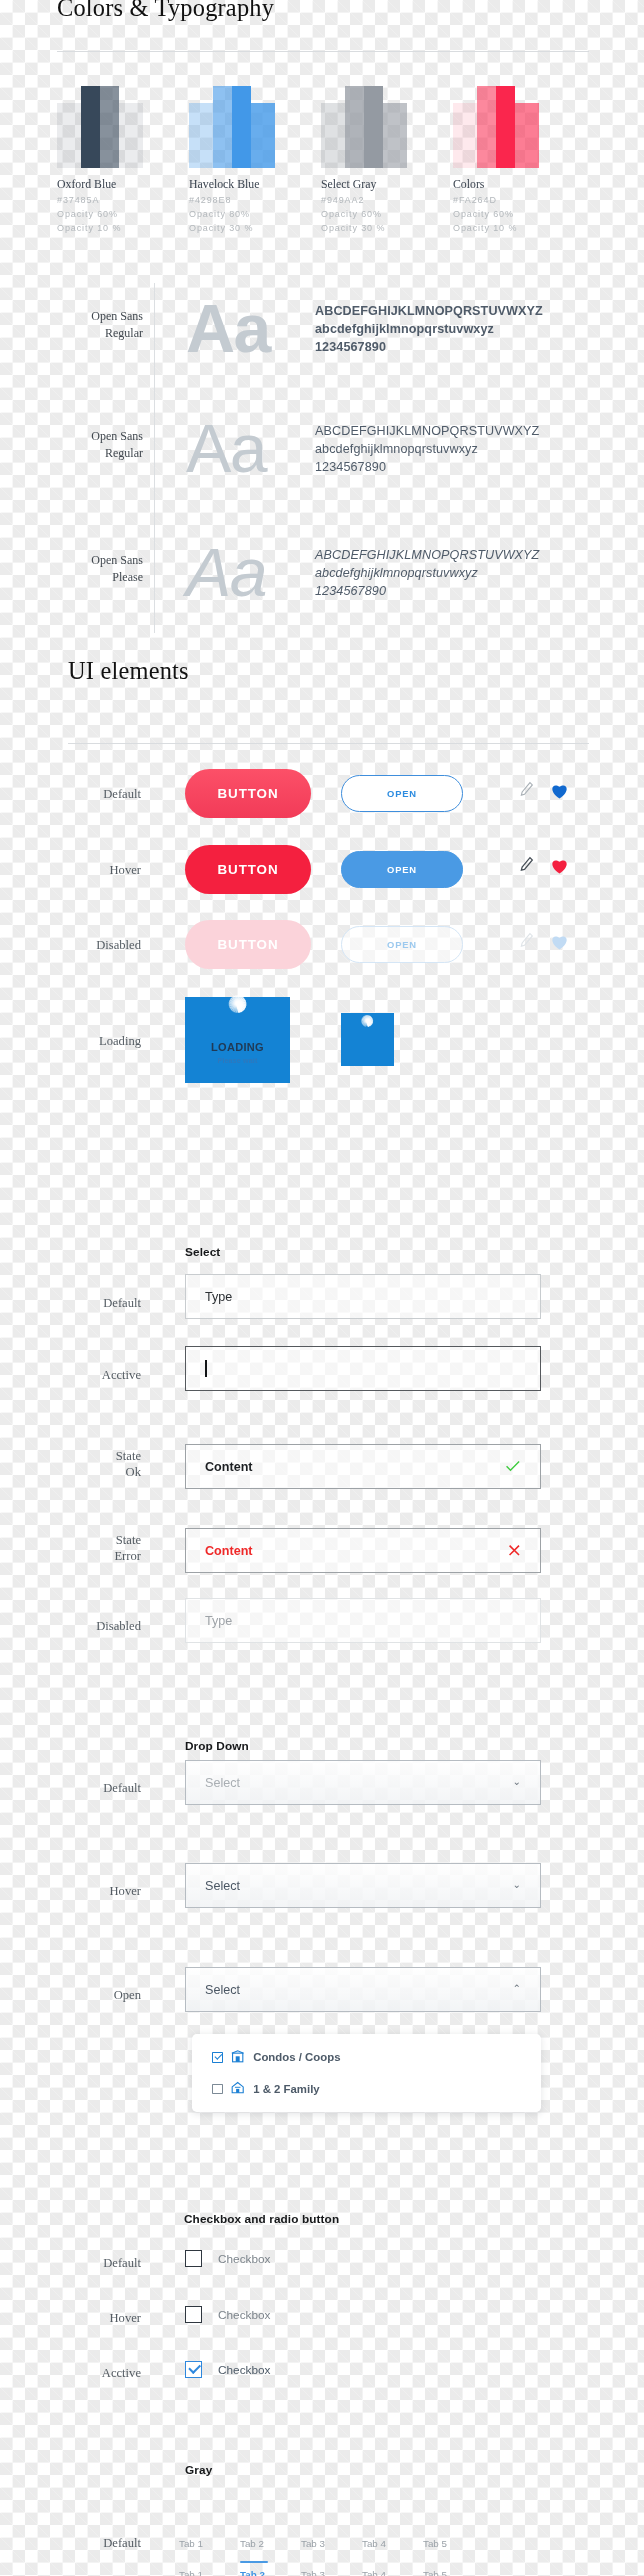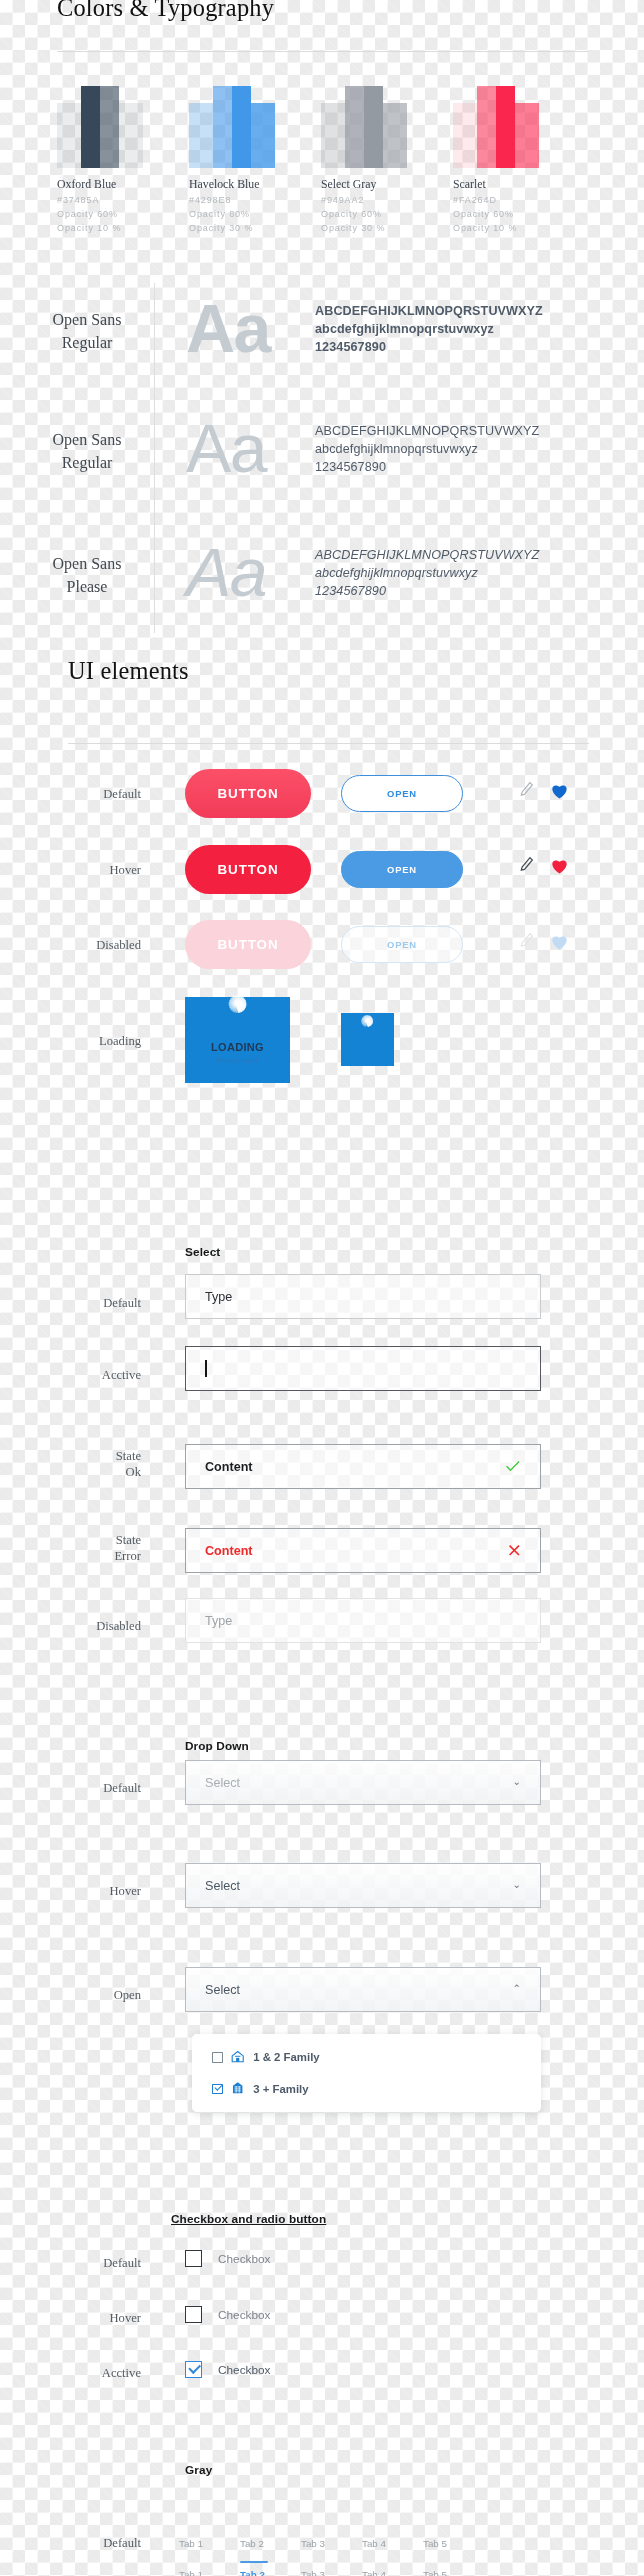--- a/index.html
+++ b/index.html
@@ -61,23 +61,23 @@
     font-size: 9px;
     color: #b4b9bd;
     letter-spacing: 0.9px;
     margin-top: 3.9px;
   }
 
   
   .type-row { position: absolute; }
   .type-name {
     font-family: "Liberation Serif", serif;
-    font-size: 16px;
+    font-size: 12px;
     color: #41484f;
-    text-align: center;
+    text-align: right;
     line-height: 1.45;
   }
   .vline { position: absolute; width: 0.8px; background: #dcdfe2; }
   .type-aa {
     font-size: 68px;
     color: #c4cbd1;
     line-height: .92;
     letter-spacing: -1.6px;
   }
   .type-sample {
@@ -272,21 +272,21 @@
     <div class="sw-op">Opacity 30 %</div>
   </div>
 
   <div class="swatch-wrap" style="left:453px;top:86px;">
     <div class="swatch">
       <div class="fold l-outer" style="background:rgba(250,38,77,.10);"></div>
       <div class="fold l-inner" style="background:rgba(250,38,77,.55);"></div>
       <div class="fold r-inner" style="background:rgba(250,38,77,1);"></div>
       <div class="fold r-outer" style="background:rgba(250,38,77,.60);"></div>
     </div>
-    <div class="sw-name">Scarlet</div>
+    <div class="sw-name">Colors</div>
     <div class="sw-hex">#FA264D</div>
     <div class="sw-op">Opacity 60%</div>
     <div class="sw-op">Opacity 10 %</div>
   </div>
 
   <div class="vline" style="left:154px;top:283px;height:350px;"></div>
 
   <div class="type-row" style="left:0;top:297px;width:645px;">
     <div class="type-name" style="position:absolute;left:31px;top:11px;width:112px;">
       <span>Open Sans</span><br>
@@ -491,44 +491,44 @@
   </div>
 
   <div class="row-label" style="position:absolute;left:39px;top:1987px;width:102px;">Open</div>
   <div class="dd dd-open" style="left:185px;top:1967px;width:356px;height:45px;">
     <span class="dd-text">Select</span>
     <span class="dd-chev">⌃</span>
   </div>
 
   <div class="dd-menu" style="left:192px;top:2034px;width:349px;">
     <div class="dd-item">
+      <span class="cbx-mini on"></span>
+      <span>
+        <svg width="13.4" height="13.4" viewBox="0 0 17 17">
+          <rect x="2" y="4" width="13" height="11" fill="none" stroke="#1a7fd4" stroke-width="1.4"></rect>
+          <path d="M1 4 L8.5 1 L16 4" fill="none" stroke="#1a7fd4" stroke-width="1.4"></path>
+          <rect x="6" y="8" width="5" height="7" fill="#1a7fd4"></rect>
+        </svg>
+      </span>
+      <span>Condos  / Coops</span>
+    </div>
+    <div class="dd-item">
       <span class="cbx-mini off"></span>
       <span>
         <svg width="13.4" height="13.4" viewBox="0 0 17 17">
           <path d="M1.5 7.5 L8.5 2 L15.5 7.5 L15.5 15 L1.5 15 Z" fill="none" stroke="#1a7fd4" stroke-width="1.4"></path>
           <rect x="6.5" y="10" width="4" height="5" fill="#1a7fd4"></rect>
           <path d="M5 8 L12 8" stroke="#1a7fd4" stroke-width="1.2"></path>
         </svg>
       </span>
       <span>1 &amp; 2 Family</span>
     </div>
-    <div class="dd-item">
-      <span class="cbx-mini on"></span>
-      <span>
-        <svg width="13.4" height="13.4" viewBox="0 0 17 17">
-          <path d="M2.5 6 L8.5 1.5 L14.5 6 L14.5 15.5 L2.5 15.5 Z" fill="#1a7fd4"></path>
-          <path d="M4.5 7.5 H12.5 M4.5 10 H12.5 M4.5 12.5 H12.5" stroke="#ffffff" stroke-width=".9"></path>
-          <path d="M6.5 6.5 V15 M10.5 6.5 V15" stroke="#ffffff" stroke-width=".9"></path>
-        </svg>
-      </span>
-      <span>3 + Family</span>
-    </div>
-  </div>
-
-  <div class="group-title" style="position:absolute;left:171px;top:2212px;text-decoration:underline;">Checkbox and radio button</div>
+  </div>
+
+  <div class="group-title" style="position:absolute;left:184px;top:2212px;">Checkbox and radio button</div>
 
   <div class="row-label" style="position:absolute;left:39px;top:2255px;width:102px;">Default</div>
   <div class="cbx-row" style="left:185px;top:2250px;">
     <span class="cbx-box"></span>
     <span class="cbx-label">Checkbox</span>
   </div>
 
   <div class="row-label" style="position:absolute;left:39px;top:2310px;width:102px;">Hover</div>
   <div class="cbx-row" style="left:185px;top:2306px;">
     <span class="cbx-box"></span>

